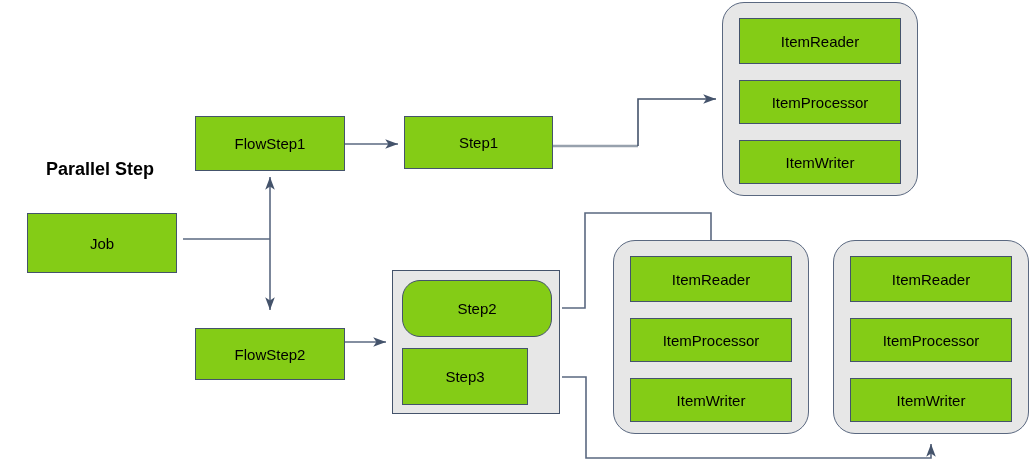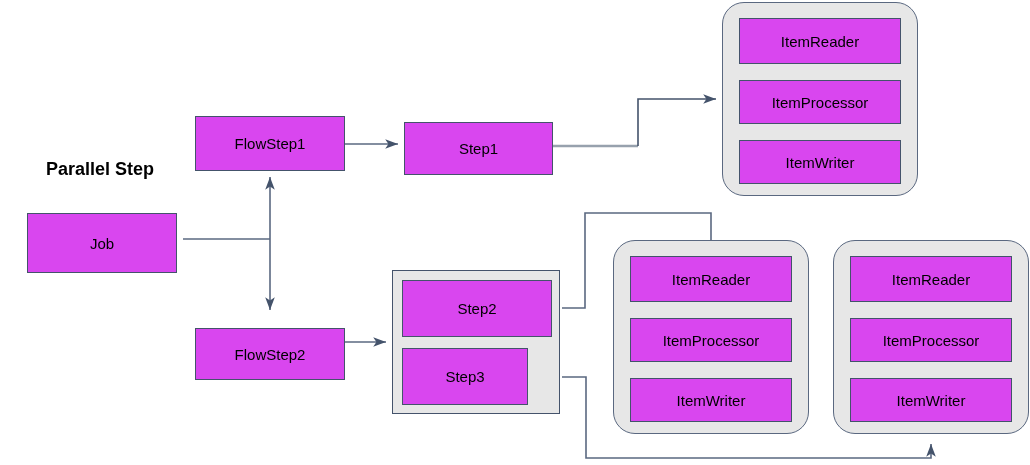--- a/index.html
+++ b/index.html
@@ -21,21 +21,21 @@
     position: absolute;
     left: 0;
     top: 0;
     width: 1030px;
     height: 465px;
     pointer-events: none;
   }
   .node {
     position: absolute;
     box-sizing: border-box;
-    background: #d946ef;
+    background: #84cc16;
     border: 1.6px solid #44536b;
     display: flex;
     align-items: center;
     justify-content: center;
     color: #000000;
     font-size: 15px;
     font-family: "Liberation Sans", sans-serif;
     white-space: nowrap;
     z-index: 3;
   }
@@ -104,25 +104,25 @@
   </svg>
 
   <div class="plain-label" style="left:46px; top:159px;">Parallel Step</div>
 
   <div class="node" style="left:27px; top:213px; width:150px; height:60px;">Job</div>
 
   <div class="node" style="left:195px; top:116px; width:150px; height:55px;">FlowStep1</div>
 
   <div class="node" style="left:195px; top:328px; width:150px; height:52px;">FlowStep2</div>
 
-  <div class="node" style="left:404px; top:122px; width:149px; height:53px;">Step1</div>
+  <div class="node" style="left:404px; top:116px; width:149px; height:53px;">Step1</div>
 
   <div class="group-rect" style="left:392px; top:270px; width:168px; height:144px;"></div>
 
-  <div class="node" style="left:402px; top:280px; width:150px; height:57px;">Step2</div>
+  <div class="node" style="left:402px; top:280px; width:150px; height:57px;border-radius:18px;">Step2</div>
 
   <div class="node" style="left:402px; top:348px; width:126px; height:57px;">Step3</div>
 
   <div class="group-round" style="left:722px; top:2px; width:196px; height:194px;"></div>
   <div class="node" style="left:739px; top:18px; width:162px; height:46px;">ItemReader</div>
   <div class="node" style="left:739px; top:80px; width:162px; height:44px;">ItemProcessor</div>
   <div class="node" style="left:739px; top:140px; width:162px; height:44px;">ItemWriter</div>
 
   <div class="group-round" style="left:613px; top:240px; width:196px; height:194px;"></div>
   <div class="node" style="left:630px; top:256px; width:162px; height:46px;">ItemReader</div>

